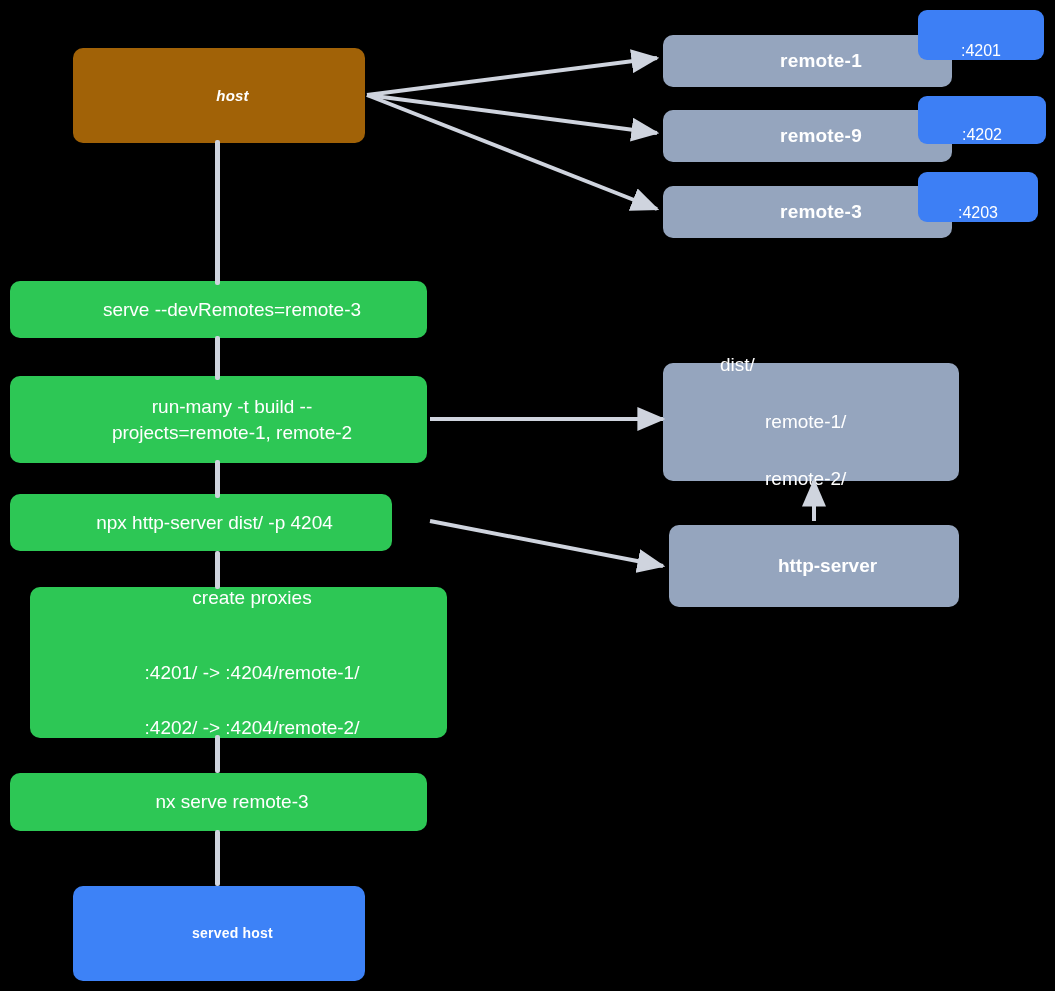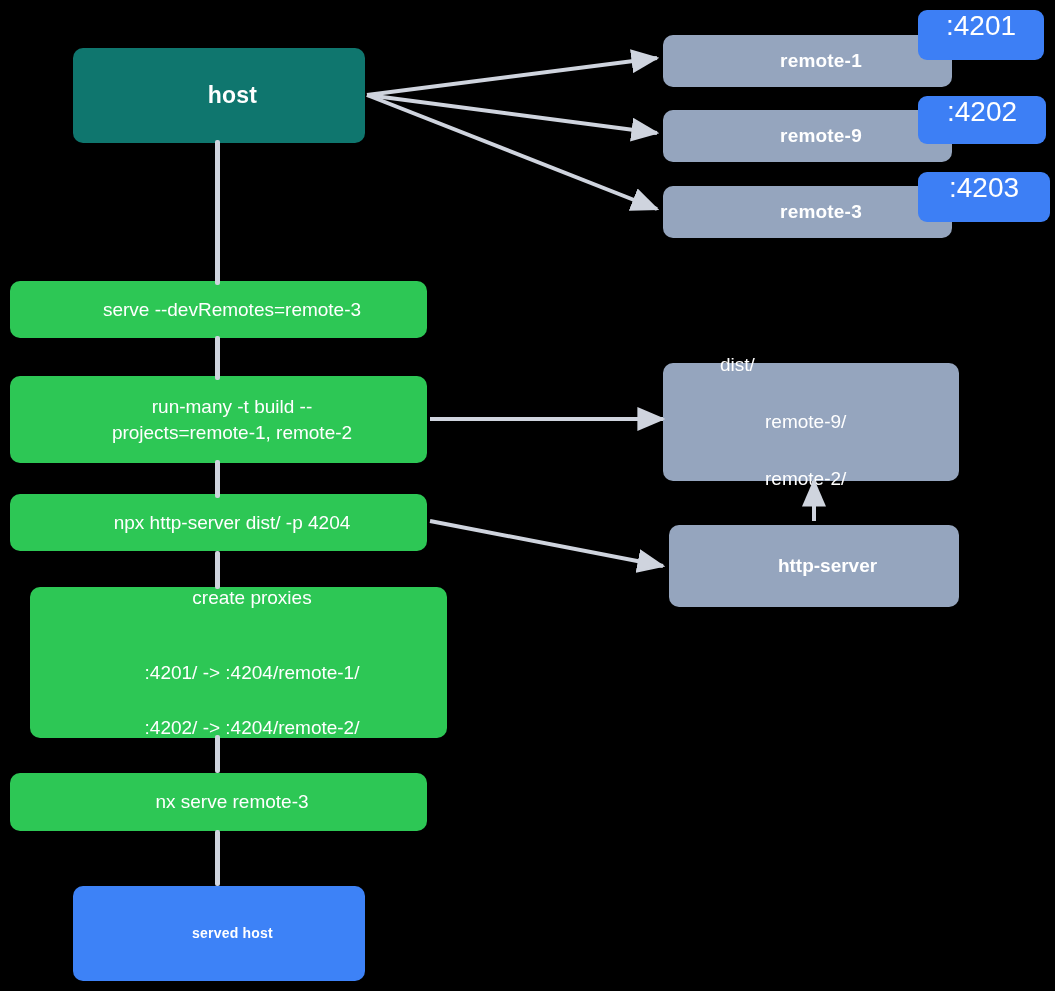--- a/index.html
+++ b/index.html
@@ -22,24 +22,25 @@
     display: flex;
     align-items: center;
     justify-content: center;
     color: #ffffff;
     text-align: center;
     line-height: 1.32;
     white-space: pre-line;
     padding-left: 27px;
   }
   .node-host {
-    background: #0f766e;
-    font-weight: bold;
-    font-size: 23px;
+    background: #a16207;
+    font-weight: bold;
+    font-size: 15px;
     letter-spacing: .2px;
+    font-style: italic;
   }
   .node-served {
     background: #3D82F7;
     font-weight: bold;
     font-size: 14px;
     letter-spacing: .2px;
   }
   .node-remote {
     background: #95A5BE;
     font-weight: bold;
@@ -59,23 +60,23 @@
     font-weight: normal;
     font-size: 19px;
   }
   .badge {
     position: absolute;
     box-sizing: border-box;
     background: #3D7FF5;
     color: #ffffff;
     border-radius: 9px;
     display: flex;
-    align-items: flex-start;
+    align-items: flex-end;
     justify-content: center;
-    font-size: 28px;
+    font-size: 16px;
     font-weight: normal;
     z-index: 6;
   }
   .vline {
     position: absolute;
     background: #CFD4DE;
     border-radius: 2px;
     z-index: 1;
   }
   svg.edges {
@@ -146,34 +147,34 @@
   <div class="node node-remote" style="left:663px; top:110px; width:289px; height:52px;">
     <span>remote-9</span>
   </div>
   <div class="badge" style="left:918px; top:96px; width:128px; height:48px;">
     <span>:4202</span>
   </div>
 
   <div class="node node-remote" style="left:663px; top:186px; width:289px; height:52px;">
     <span>remote-3</span>
   </div>
-  <div class="badge" style="left:918px; top:172px; width:132px; height:50px;">
+  <div class="badge" style="left:918px; top:172px; width:120px; height:50px;">
     <span>:4203</span>
   </div>
 
   <div class="node node-cmd" style="left:10px; top:281px; width:417px; height:57px;">
     <span>serve --devRemotes=remote-3</span>
   </div>
 
   <div class="node node-cmd" style="left:10px; top:376px; width:417px; height:87px;">
     <span>run-many -t build --
 projects=remote-1, remote-2</span>
   </div>
 
-  <div class="node node-cmd" style="left:10px; top:494px; width:417px; height:57px;">
+  <div class="node node-cmd" style="left:10px; top:494px; width:382px; height:57px;">
     <span>npx http-server dist/ -p 4204</span>
   </div>
 
   <div class="node node-cmd" style="left:10px; top:587px; width:417px; height:151px;margin-left:20px;">
     <div class="proxy-inner">
       <span class="proxy-title">create proxies</span>
       <span class="proxy-line">:4201/ -&gt; :4204/remote-1/</span>
       <span class="proxy-line">:4202/ -&gt; :4204/remote-2/</span>
     </div>
   </div>
@@ -182,21 +183,21 @@
     <span>nx serve remote-3</span>
   </div>
 
   <div class="node node-served" style="left:73px; top:886px; width:292px; height:95px;">
     <span>served host</span>
   </div>
 
   <div class="node node-gray" style="left:663px; top:363px; width:296px; height:118px;">
     <div class="dist-inner">
       <div>dist/</div>
-      <div class="dist-sub">remote-9/</div>
+      <div class="dist-sub">remote-1/</div>
       <div class="dist-sub">remote-2/</div>
     </div>
   </div>
 
   <div class="node node-gray bold" style="left:669px; top:525px; width:290px; height:82px;">
     <span>http-server</span>
   </div>
 
 </div>
 

